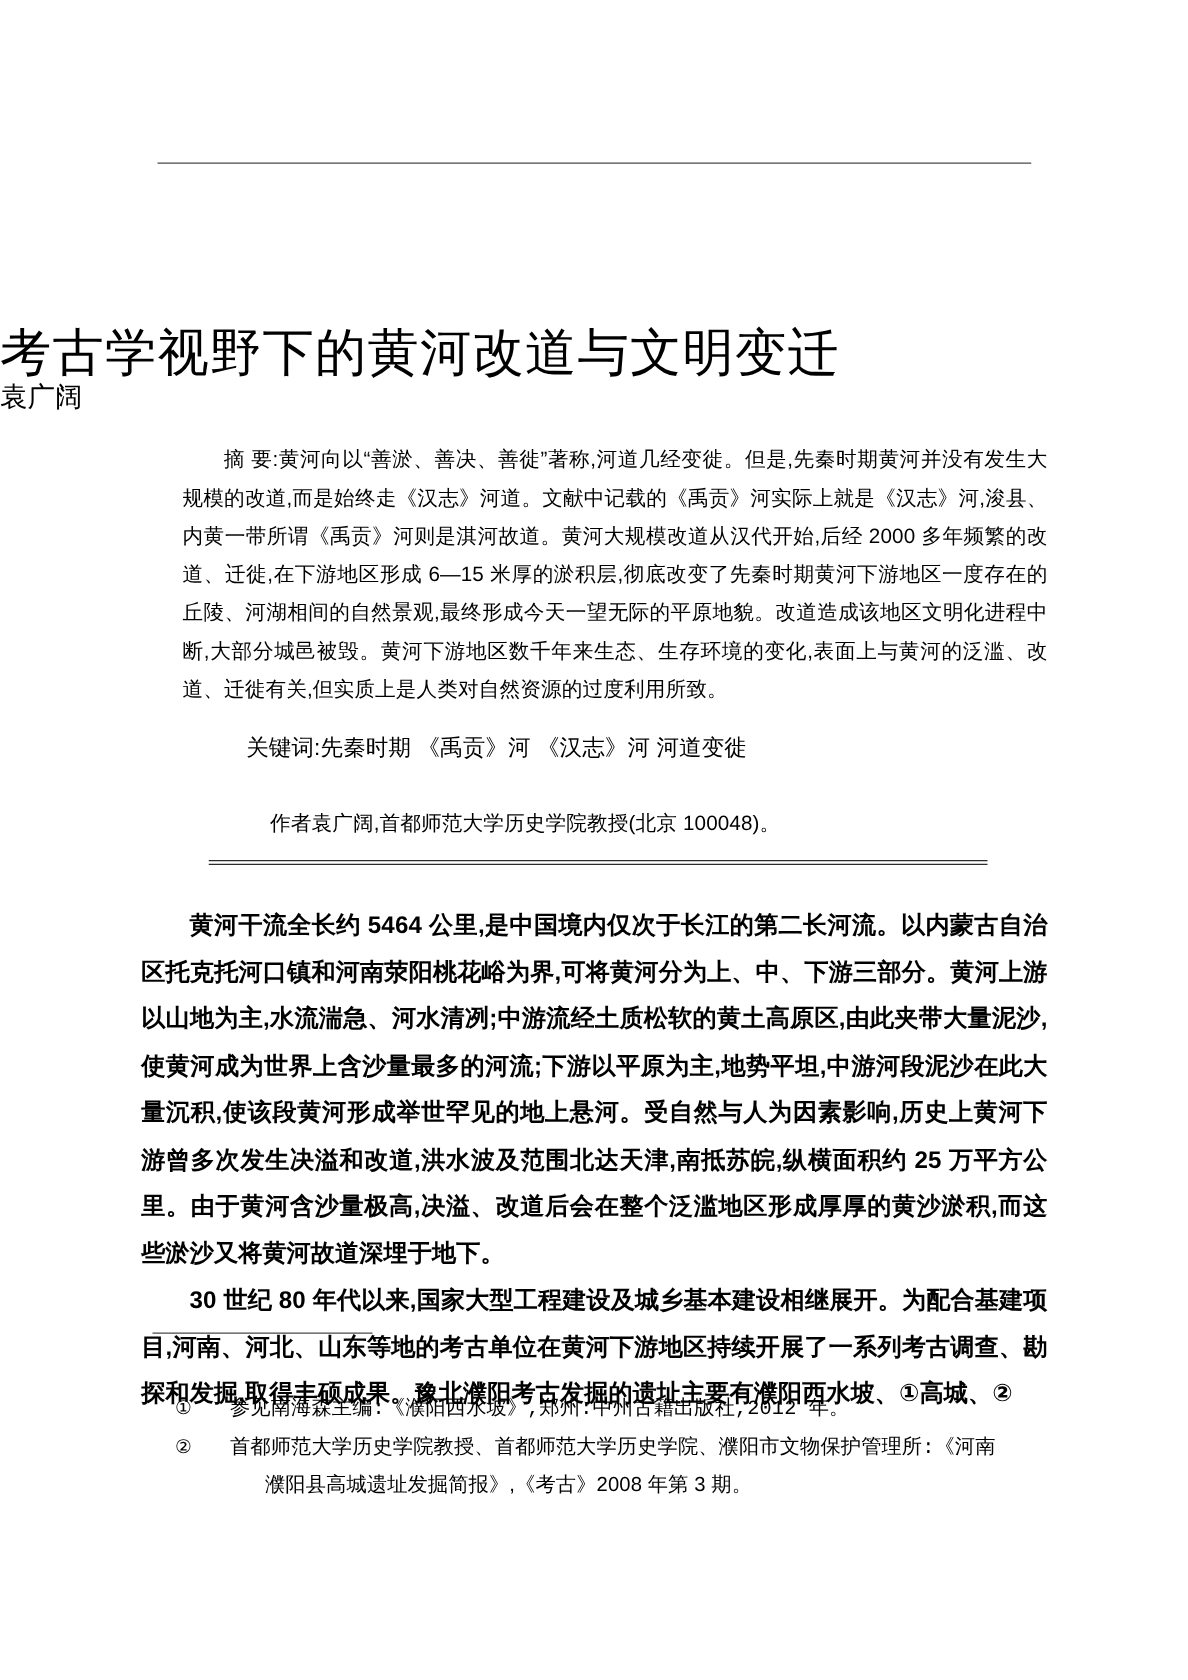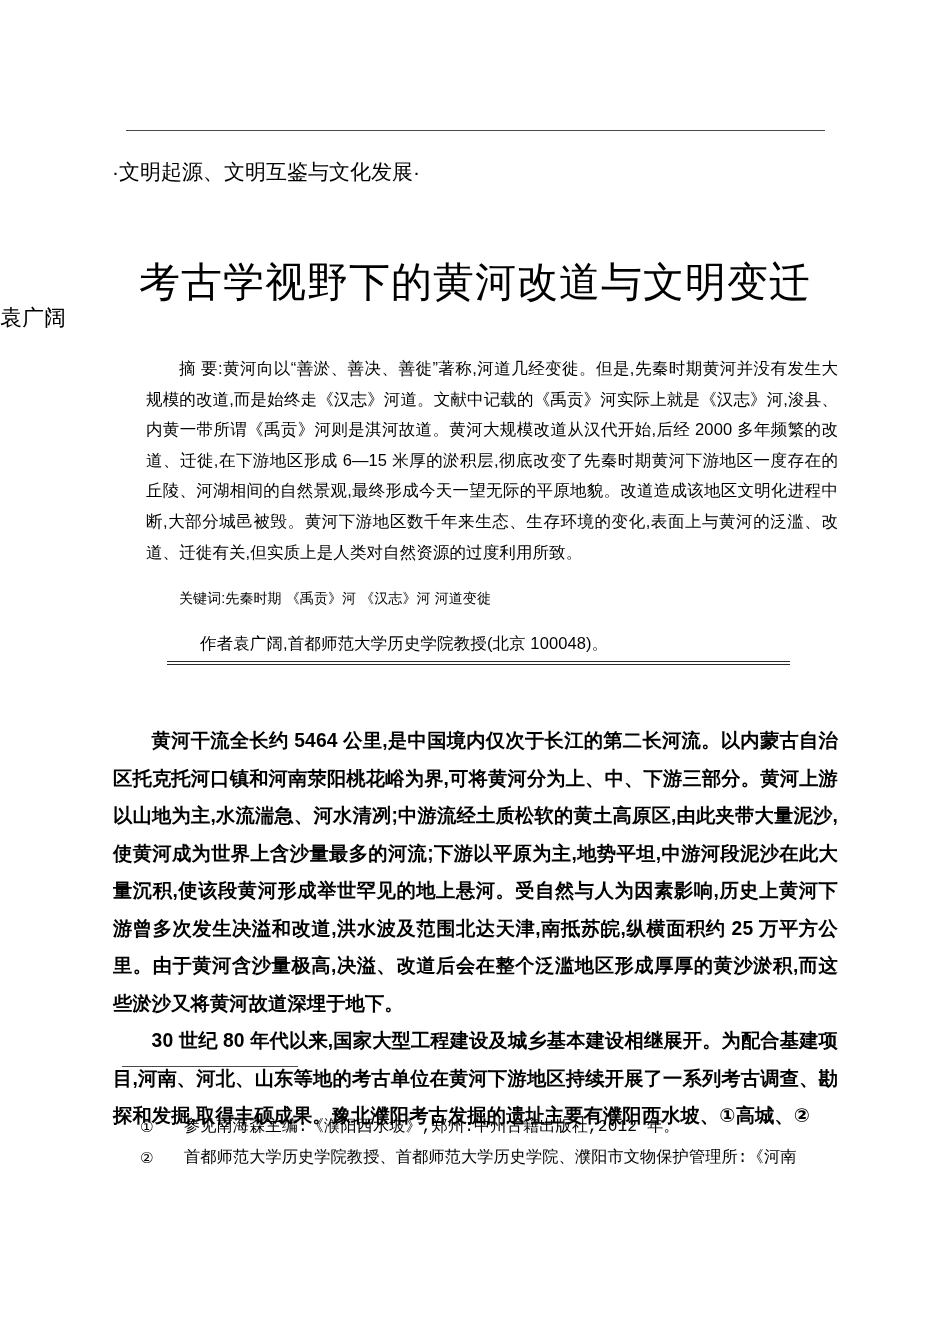--- a/index.html
+++ b/index.html
@@ -45,21 +45,20 @@
     letter-spacing: 0px;
     white-space: nowrap;
   }
 
   
   .title {
     position: absolute;
     left: 0;
     top: 228px;
     width: 950px;
-    text-align: center;
     font-size: 41px;
     line-height: 54px;
     letter-spacing: 1px;
     font-weight: 400;
   }
 
   
   .author {
     position: absolute;
     left: 0;
@@ -80,41 +79,41 @@
   .abstract-para {
     font-size: 16.5px;
     line-height: 30.6px;
     text-align: justify;
     text-justify: inter-character;
     text-indent: 2em;
     margin: 0;
     letter-spacing: 0.1px;
   }
   .keywords {
-    font-size: 14px;
+    font-size: 18px;
     line-height: 30.6px;
     text-indent: 2em;
-    margin: 5px;
+    margin: 15px;
     margin-top: 16px;
     letter-spacing: 0.1px;
     white-space: nowrap;
   }
 
   
   .affiliation-wrap {
     position: absolute;
     left: 167px;
     top: 630px;
     width: 623px;
   }
   .affiliation {
     font-size: 16.5px;
     line-height: 26px;
     text-indent: 2em;
-    margin: 0;
+    margin: 16px;
     letter-spacing: 0.1px;
     white-space: nowrap;
   }
   .double-rule {
     margin-top: 5px;
     border-top: 1px solid #2b2b2b;
     border-bottom: 1px solid #2b2b2b;
     height: 2px;
     box-sizing: content-box;
   }
@@ -176,21 +175,20 @@
     padding-left: 28px;
   }
 </style>
 </head>
 <body>
 
 <div class="page">
 
   <div class="top-rule"></div>
 
-  <div class="rubric">·文明起源、文明互鉴与文化发展·</div>
 
   <h1 class="title">考古学视野下的黄河改道与文明变迁</h1>
 
   <div class="author">袁广阔</div>
 
   <div class="abstract-block">
     <p class="abstract-para">摘 要:黄河向以“善淤、善决、善徙”著称,河道几经变徙。但是,先秦时期黄河并没有发生大规模的改道,而是始终走《汉志》河道。文献中记载的《禹贡》河实际上就是《汉志》河,浚县、内黄一带所谓《禹贡》河则是淇河故道。黄河大规模改道从汉代开始,后经 2000 多年频繁的改道、迁徙,在下游地区形成 6—15 米厚的淤积层,彻底改变了先秦时期黄河下游地区一度存在的丘陵、河湖相间的自然景观,最终形成今天一望无际的平原地貌。改道造成该地区文明化进程中断,大部分城邑被毁。黄河下游地区数千年来生态、生存环境的变化,表面上与黄河的泛滥、改道、迁徙有关,但实质上是人类对自然资源的过度利用所致。</p>
     <p class="keywords">关键词:先秦时期 《禹贡》河 《汉志》河 河道变徙</p>
   </div>
 
@@ -207,16 +205,17 @@
   <div class="footnote-rule"></div>
 
   <div class="footnotes">
     <div class="footnote">
       <span class="marker">①</span>
       <span class="fn-text">参见南海森主编:《濮阳西水坡》,郑州:中州古籍出版社,2012 年。</span>
     </div>
     <div class="footnote">
       <span class="marker">②</span>
       <span class="fn-text">首都师范大学历史学院教授、首都师范大学历史学院、濮阳市文物保护管理所:《河南</span>
+      <span class="fn-cont">濮阳县高城遗址发掘简报》,《考古》2008 年第 3 期。</span>
     </div>
   </div>
 
 </div>
 
 </body></html>

